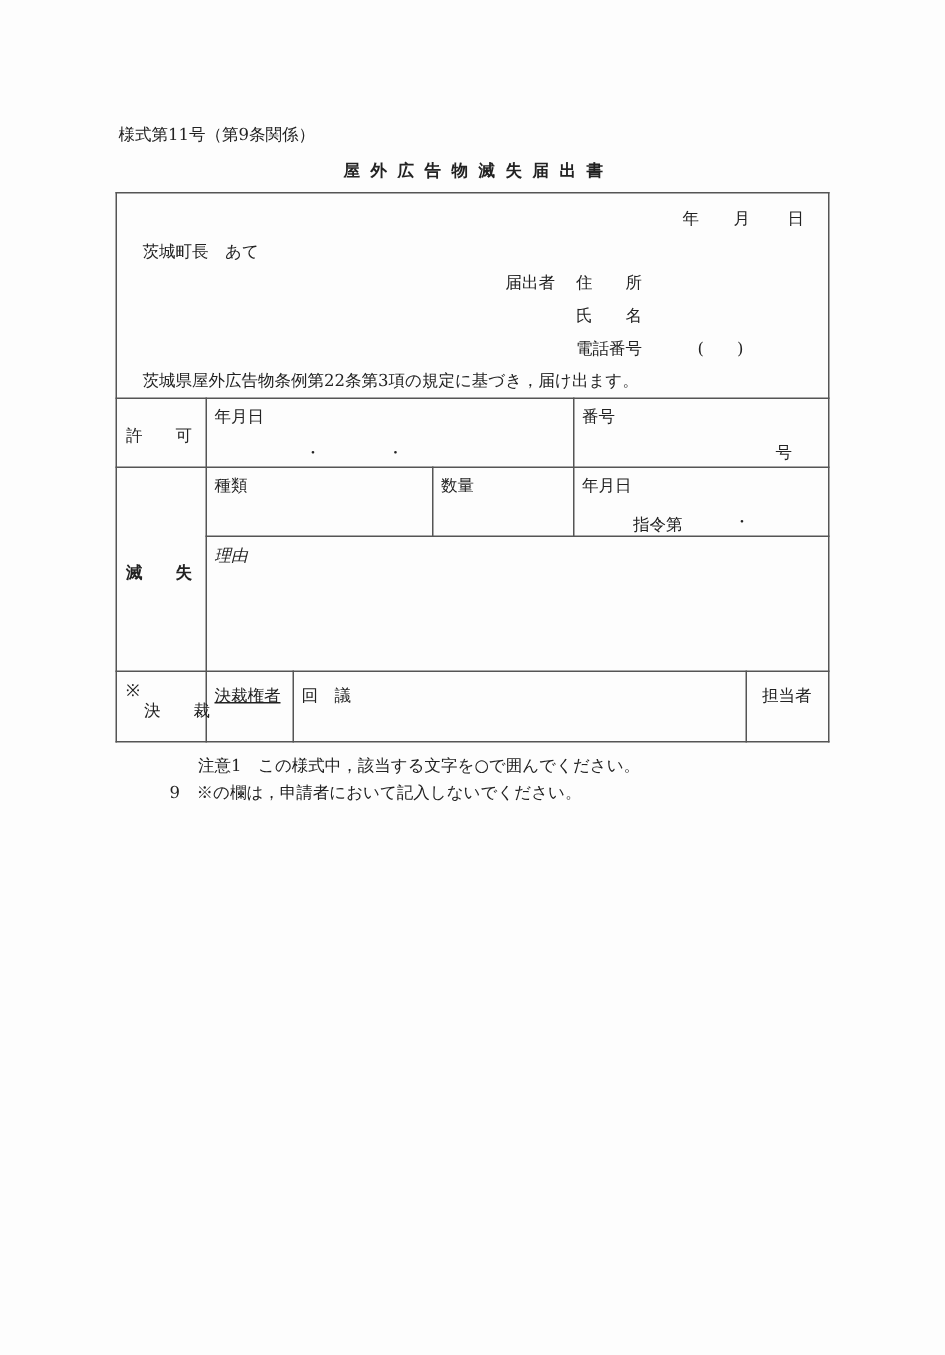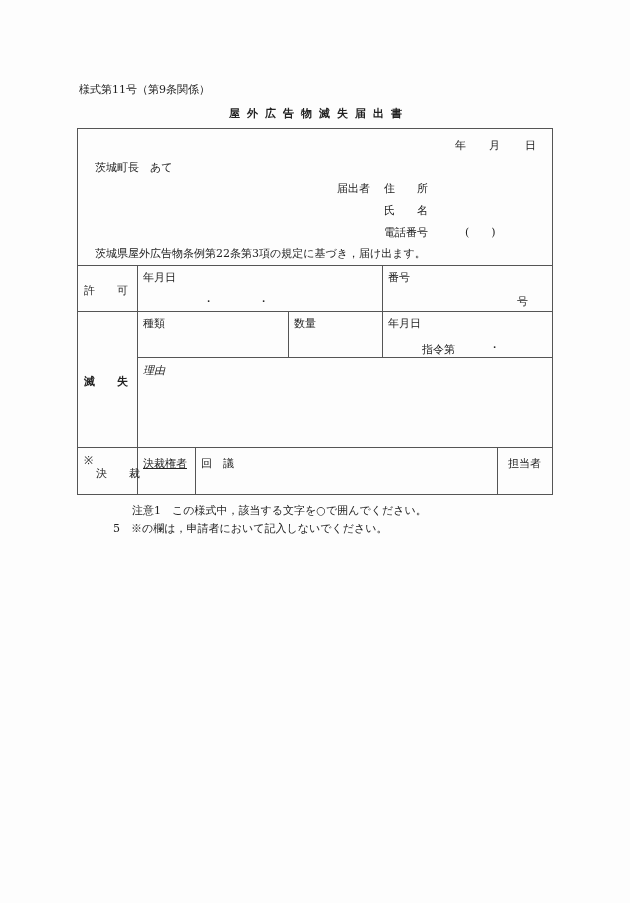--- a/index.html
+++ b/index.html
@@ -58,13 +58,13 @@
 <div class="abs" style="left:434px;top:340px;">・　　　　・</div>
 <div class="abs" style="left:143px;top:363px;font-style:italic;">理由</div>
 
 <div class="abs" style="left:84px;top:452px;">※</div>
 <div class="abs" style="left:96px;top:466px;">決　　裁</div>
 <div class="abs" style="left:143px;top:456px;text-decoration:underline;">決裁権者</div>
 <div class="abs" style="left:201px;top:456px;">回　議</div>
 <div class="abs" style="left:508px;top:456px;">担当者</div>
 
 <div class="abs" style="left:92px;top:503px;margin-left:40px;">注意1　この様式中，該当する文字を○で囲んでください。</div>
-<div class="abs" style="left:113px;top:521px;">5　※の欄は，申請者において記入しないでください。</div>
+<div class="abs" style="left:113px;top:521px;">9　※の欄は，申請者において記入しないでください。</div>
 
 </body></html>

